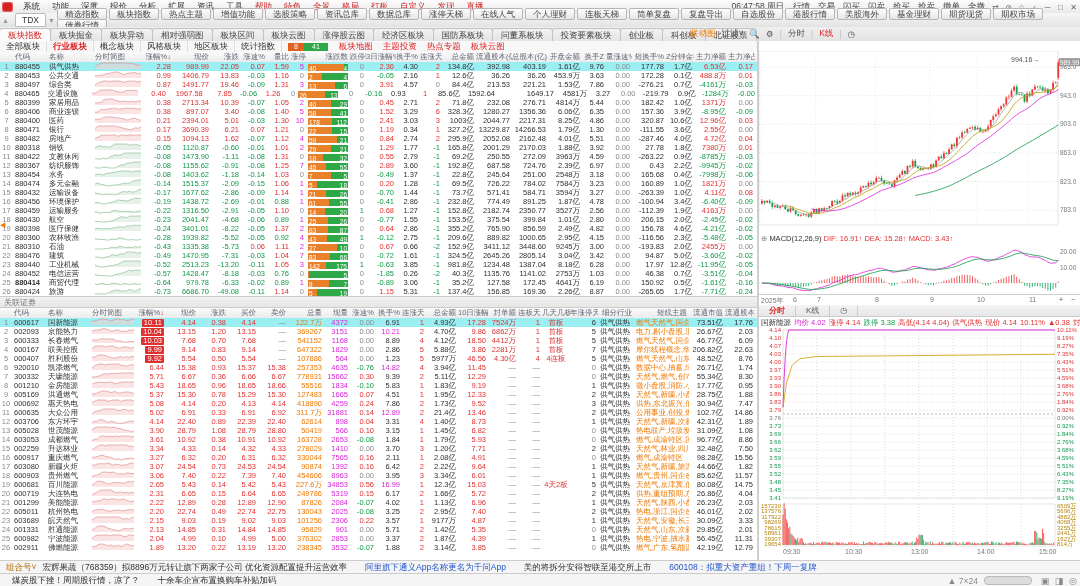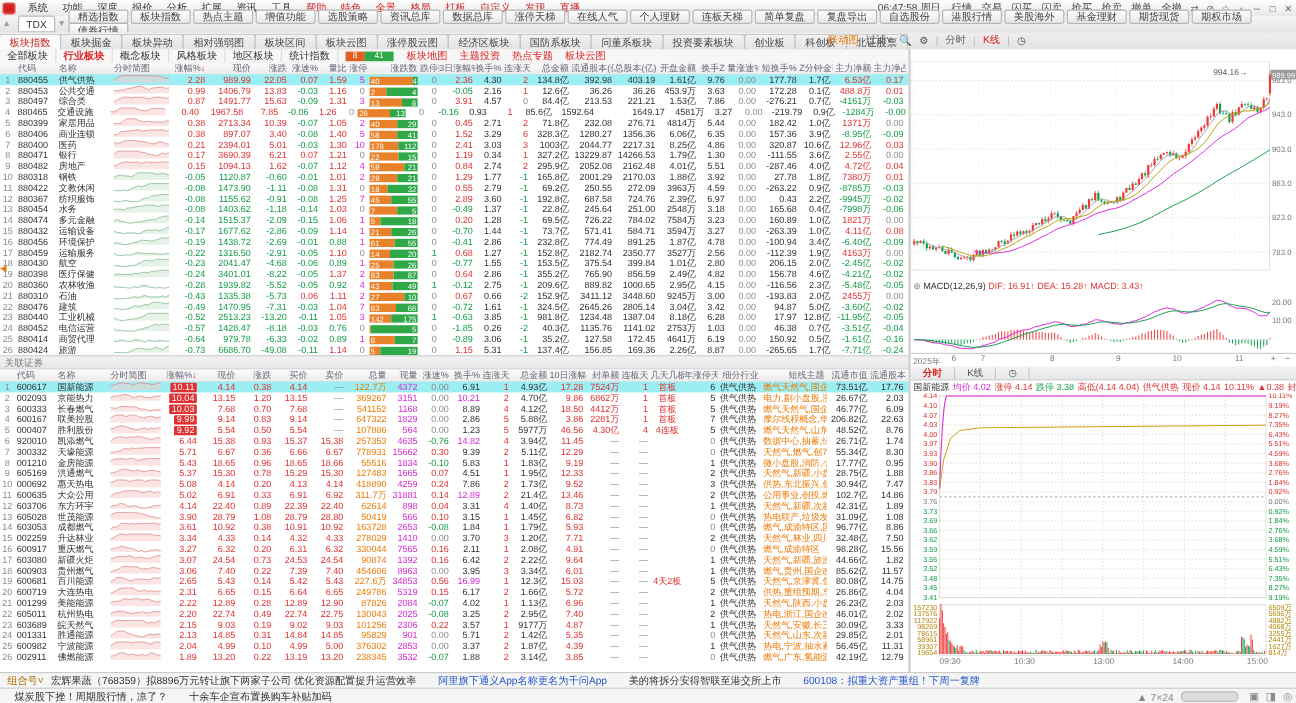--- a/index.html
+++ b/index.html
@@ -264,21 +264,21 @@
       <div class="trow">
         <span class="tc gy ctr" style="width: 13px;">3</span>
         <span class="tc k lft" style="width: 34px;">880497</span>
         <span class="tc k lft" style="width: 46px;">综合类</span>
         <span class="tc ctr" style="width: 50px;"><svg width="46" height="8">
             <path d="M0.0,5.0L2.9,3.0L5.8,2.0L8.6,1.0L11.5,1.0L14.4,1.7L17.3,1.0L20.1,1.1L23.0,1.0L25.9,1.5L28.8,2.3L31.6,1.7L34.5,1.0L37.4,1.0L40.3,1.3L43.1,2.0L46.0,1.3L46,7L0,7Z" fill="rgba(245,205,205,.55)" stroke="none"></path>
             <path d="M0.0,5.0L2.9,3.0L5.8,2.0L8.6,1.0L11.5,1.0L14.4,1.7L17.3,1.0L20.1,1.1L23.0,1.0L25.9,1.5L28.8,2.3L31.6,1.7L34.5,1.0L37.4,1.0L40.3,1.3L43.1,2.0L46.0,1.3" fill="none" stroke="#e09090" stroke-width="0.7"></path>
           </svg></span>
         <span class="tc r" style="width: 30px;">0.87</span>
         <span class="tc r" style="width: 38px;">1491.77</span>
-        <span class="tc r" style="width: 30px;">15.63</span>
+        <span class="tc r" style="width: 30px;">19.46</span>
         <span class="tc g" style="width: 26px;">-0.09</span>
         <span class="tc r" style="width: 24px;">1.31</span>
         <span class="tc m" style="width: 15px;">3</span>
         <span class="tc ctr" style="width: 44px;"><span style="display: inline-flex; width: 40px; height: 7px; vertical-align: middle;">
             <span class="bar-adv" style="width: 68.4211%;">13</span>
             <span class="bar-dec" style="width: 31.5789%;">6</span>
           </span></span>
         <span class="tc gy" style="width: 16px;">0</span>
         <span class="tc r" style="width: 30px;">3.91</span>
         <span class="tc k" style="width: 24px;">4.57</span>
@@ -982,21 +982,21 @@
         <span class="tc k" style="width: 34px;">2753万</span>
         <span class="tc k" style="width: 24px;">1.03</span>
         <span class="tc gy" style="width: 26px;">0.00</span>
         <span class="tc k" style="width: 34px;">46.38</span>
         <span class="tc k" style="width: 28px;">0.7亿</span>
         <span class="tc g" style="width: 34px;">-3.51亿</span>
         <span class="tc g" style="width: 27px;">-0.04</span>
       </div>
       <div class="trow">
         <span class="tc gy ctr" style="width: 13px;">25</span>
-        <span class="tc k lft" style="width: 34px;">880414</span>
+        <span class="tc k lft" style="width: 34px; font-weight: bold;">880414</span>
         <span class="tc k lft" style="width: 46px;">商贸代理</span>
         <span class="tc ctr" style="width: 50px;"><svg width="46" height="8">
             <path d="M0.0,6.2L2.9,6.5L5.8,5.3L8.6,5.7L11.5,6.7L14.4,6.3L17.3,5.4L20.1,5.2L23.0,6.0L25.9,7.0L28.8,5.3L31.6,5.9L34.5,6.6L37.4,5.8L40.3,5.7L43.1,6.5L46.0,6.0L46,7L0,7Z" fill="rgba(205,230,210,.5)" stroke="none"></path>
             <path d="M0.0,6.2L2.9,6.5L5.8,5.3L8.6,5.7L11.5,6.7L14.4,6.3L17.3,5.4L20.1,5.2L23.0,6.0L25.9,7.0L28.8,5.3L31.6,5.9L34.5,6.6L37.4,5.8L40.3,5.7L43.1,6.5L46.0,6.0" fill="none" stroke="#8cbf98" stroke-width="0.7"></path>
           </svg></span>
         <span class="tc g" style="width: 30px;">-0.64</span>
         <span class="tc g" style="width: 38px;">979.78</span>
         <span class="tc g" style="width: 30px;">-6.33</span>
         <span class="tc g" style="width: 26px;">-0.02</span>
         <span class="tc g" style="width: 24px;">0.89</span>

